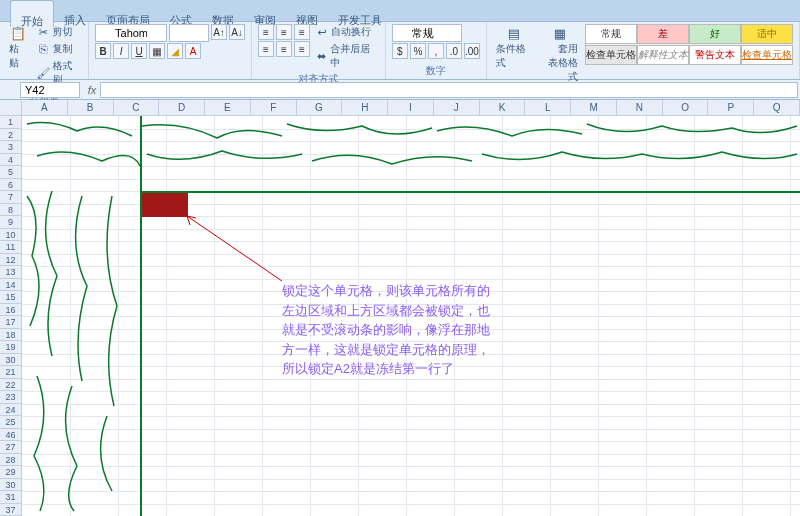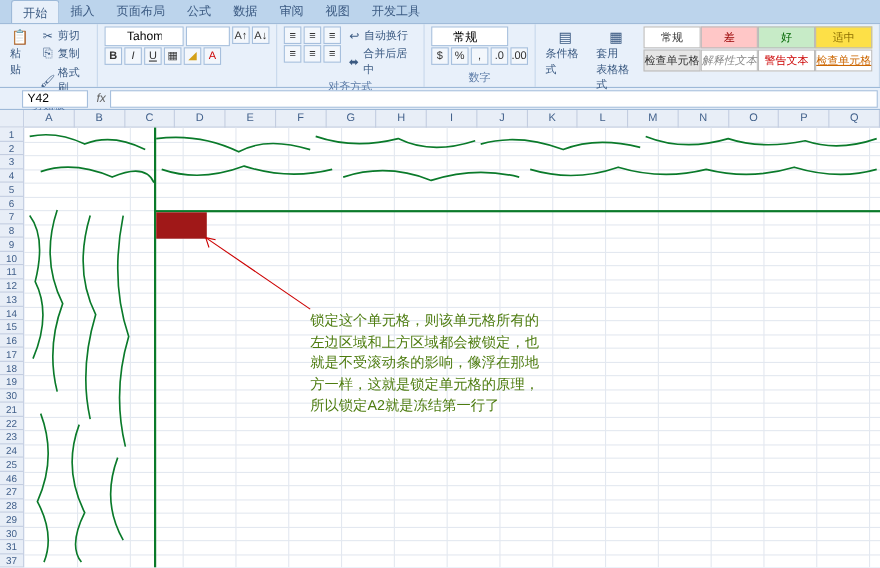--- a/index.html
+++ b/index.html
@@ -1,18 +1,18 @@
 <!DOCTYPE html>
 <html><head>
 <meta charset="utf-8">
 <style>
 *{box-sizing:border-box;margin:0;padding:0;font-family:"Microsoft YaHei",Tahoma,sans-serif}
 body{background:#cfe2f3;width:800px;height:516px;overflow:hidden;font-size:11px;color:#333}
 .ribbon-tabs{display:flex;background:#bcd4ec;height:22px;padding-left:10px;border-bottom:1px solid #9db9d8}
-.ribbon-tabs .tab{padding:3px 10px;color:#3b5a82;cursor:pointer}
+.ribbon-tabs .tab{padding:13px 10px;color:#3b5a82;cursor:pointer}
 .ribbon-tabs .tab.active{background:#e8f0fa;border:1px solid #9db9d8;border-bottom:none;border-radius:3px 3px 0 0}
 .ribbon{display:flex;background:#e8f0fa;height:58px;border-bottom:1px solid #9db9d8}
 .grp{border-right:1px solid #c7d8eb;padding:2px 6px 0;display:flex;flex-direction:column;justify-content:space-between}
 .grp-label{text-align:center;font-size:10px;color:#5a7aa6;padding:1px 0}
 .grp-body{display:flex;gap:4px;align-items:flex-start;flex:1}
 .vbtn{display:flex;flex-direction:column;align-items:center;gap:1px;padding:1px 3px;font-size:10px;color:#3b5a82;cursor:pointer}
 .vbtn .ic{width:16px;height:16px;display:flex;align-items:center;justify-content:center;font-size:13px}
 .mini{display:flex;align-items:center;gap:2px;font-size:10px;color:#3b5a82;padding:1px;cursor:pointer}
 .mini .ic{width:14px;height:14px;display:flex;align-items:center;justify-content:center;font-size:11px}
 .col{display:flex;flex-direction:column;gap:1px}
@@ -41,21 +41,21 @@
 .grid{position:absolute;left:22px;top:16px;right:0;bottom:0}
 .ch{width:48px;height:16px;border-right:1px solid #c3cde0;text-align:center;font-size:10px;color:#41608b;line-height:16px}
 .rh{height:12.5px;border-bottom:1px solid #c3cde0;text-align:center;font-size:9px;color:#41608b;line-height:12.5px}
 .gridlines{position:absolute;inset:0}
 .vl{position:absolute;top:0;bottom:0;width:1px;background:#e3e8f0}
 .hl{position:absolute;left:0;right:0;height:1px;background:#e3e8f0}
 .freeze-v{position:absolute;top:0;bottom:0;width:2px;background:#0a7a2a;left:118px}
 .freeze-h{position:absolute;left:118px;right:0;height:2px;background:#0a7a2a;top:75px}
 .redcell{position:absolute;left:120px;top:77px;width:46px;height:24px;background:#a01818}
 .squig{position:absolute;stroke:#0a7a2a;stroke-width:1.5;fill:none}
-.annot{position:absolute;left:260px;top:165px;width:210px;color:#4d7c0f;font-size:13px;line-height:1.5}
+.annot{position:absolute;left:260px;top:165px;width:210px;color:#8b5cf6;font-size:13px;line-height:1.5}
 .arrow{position:absolute;stroke:#c00;stroke-width:1;fill:none}
 </style>
 </head>
 <body>
 
 <div class="ribbon-tabs">
     <div class="tab active">开始</div>
     <div class="tab">插入</div>
     <div class="tab">页面布局</div>
     <div class="tab">公式</div>
@@ -154,21 +154,21 @@
     <div class="grp-label">数字</div>
   </div>
   <div class="grp">
     <div class="grp-body">
       <div class="vbtn">
           <span class="ic">▤</span>
           <span>条件格式</span>
         </div>
       <div class="vbtn">
           <span class="ic">▦</span>
-          <span style="white-space:pre-line;text-align:left">套用
+          <span style="white-space:pre-line;text-align:right">套用
 表格格式</span>
         </div>
       <div class="col" id="sg">
           <div class="styles">
             <div class="sbox ">常规</div>
             <div class="sbox bad">差</div>
             <div class="sbox good">好</div>
             <div class="sbox neutral">适中</div>
           </div>
           <div class="styles">

